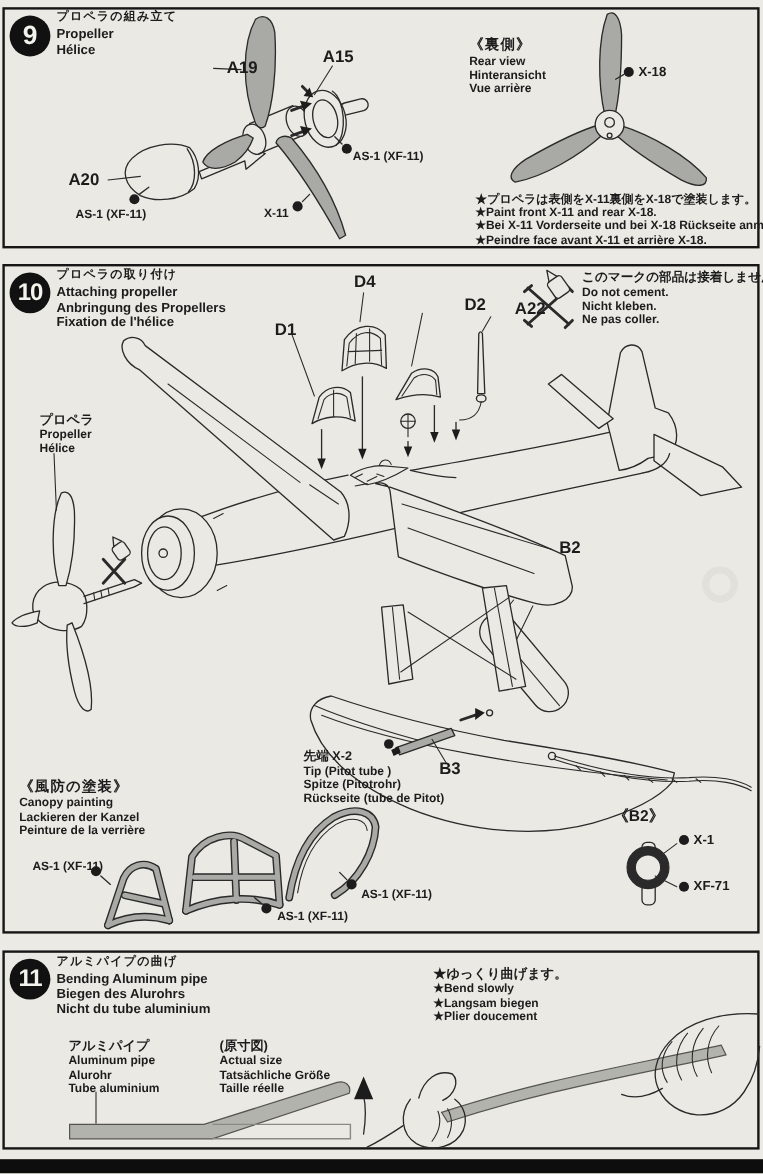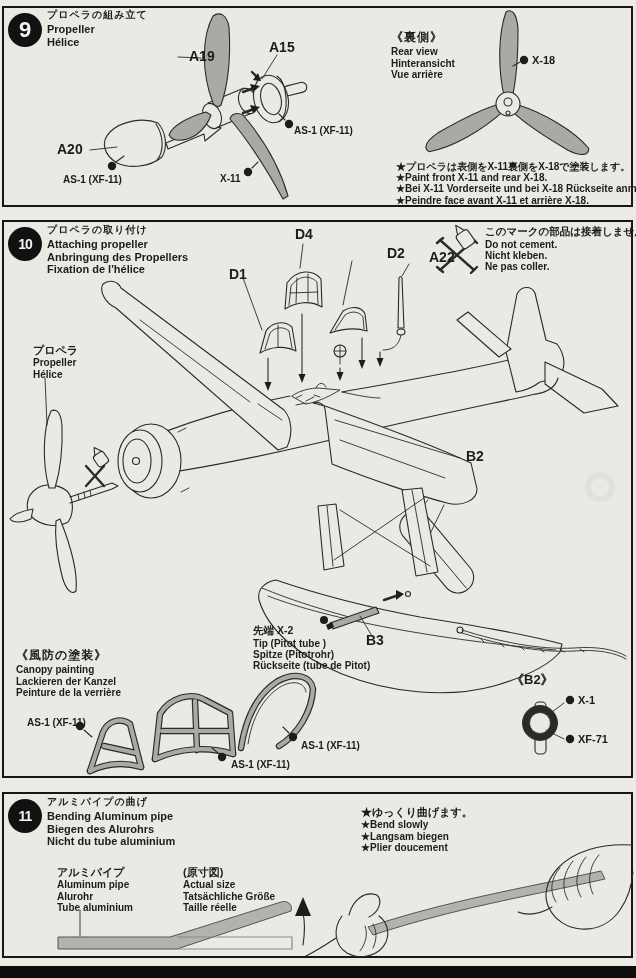--- a/index.html
+++ b/index.html
@@ -6,21 +6,21 @@
   #page{position:relative;width:636px;height:978px;background:#eceae4;
         font-family:"Liberation Sans",sans-serif;color:#1c1c1c;overflow:hidden;}
   .panel{position:absolute;left:2px;width:627px;border:2px solid #161616;background:#eae9e3;}
   #panel9{top:6px;height:197px;}
   #panel10{top:220px;height:554px;}
   #panel11{top:792px;height:162px;}
   #artwork{position:absolute;left:0;top:0;width:636px;height:978px;}
   .badge{position:absolute;width:34px;height:34px;border-radius:50%;background:#111;
          color:#f3f2ec;font-weight:bold;display:flex;align-items:center;justify-content:center;}
   .badge.one{font-size:22px;}
-  .badge.two{font-size:14px;letter-spacing:-1px;}
+  .badge.two{font-size:20px;letter-spacing:-1px;}
   .lbl{position:absolute;line-height:1.12;}
   .lbl div{white-space:nowrap;}
   .ja13{font-size:10px;font-weight:bold;letter-spacing:1px;margin-bottom:3px;}
   .ja12{font-size:12px;font-weight:bold;letter-spacing:1px;margin-bottom:2px;}
   .ja11{font-size:11px;font-weight:bold;margin-bottom:1px;}
   .ja10{font-size:10.5px;font-weight:bold;margin-bottom:1px;}
   .t11{font-size:11px;font-weight:bold;}
   .t10{font-size:10px;font-weight:bold;}
   .part{font-size:14px;font-weight:bold;}
   .part13{font-size:13px;font-weight:bold;}

